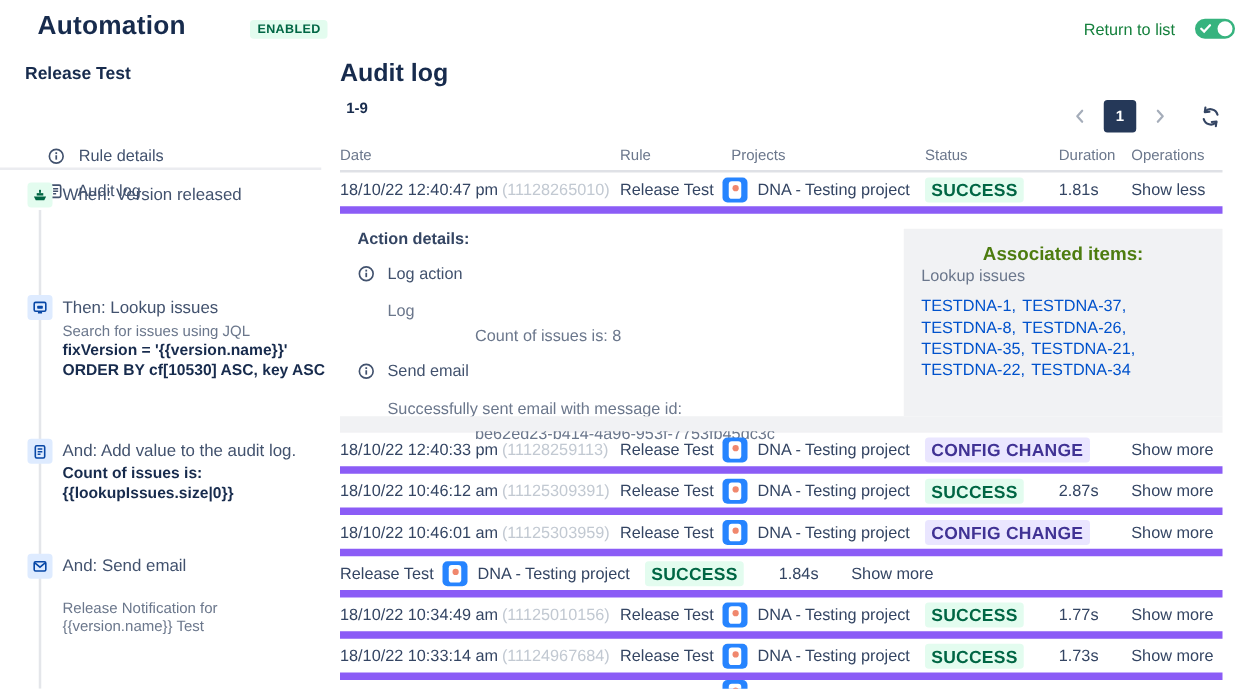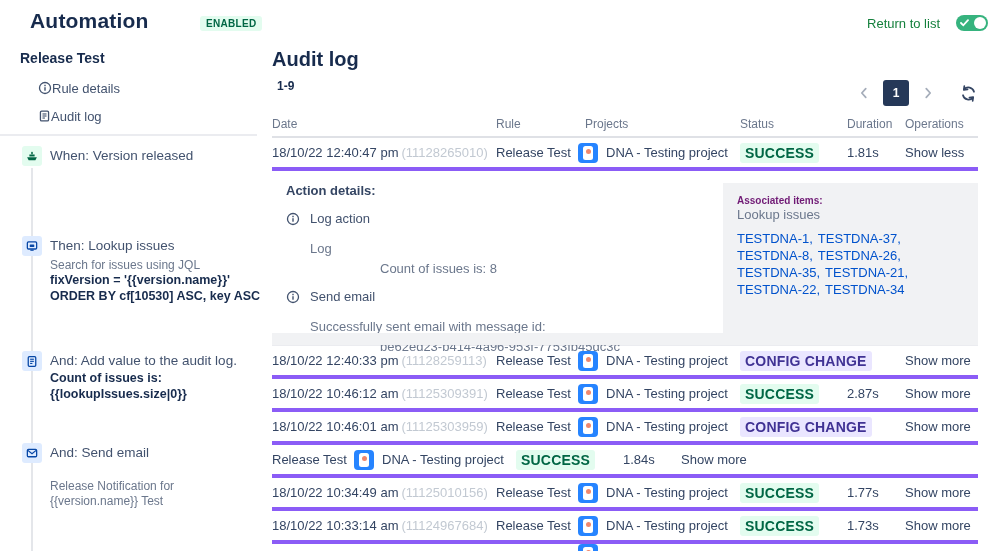--- a/index.html
+++ b/index.html
@@ -15,21 +15,21 @@
   .page-title { left:30px; top:9px; font-size:21px; font-weight:700; color:#172b4d; letter-spacing:.2px; }
   .enabled-badge { left:200px; top:16px; font-size:10px; font-weight:700; color:#006644; background:#e3fcef;
     padding:2px 6px; border-radius:3px; letter-spacing:.3px; }
   .return-link { right:58px; top:16px; font-size:13px; color:#15803d; text-decoration:none; cursor:pointer; }
   .toggle { right:10px; top:15px; width:32px; height:16px; border-radius:9px; background:#36b37e; cursor:pointer; }
   .toggle .knob { position:absolute; right:2px; top:2px; width:12px; height:12px; border-radius:50%; background:#fff; }
   .toggle svg { position:absolute; left:4px; top:4px; }
 
   
   .rule-name { left:20px; top:50px; font-size:14px; font-weight:700; color:#172b4d; }
-  .nav-item { left:38px; font-size:13px; color:#42526e; display:flex; align-items:flex-start; cursor:pointer; }
+  .nav-item { left:38px; font-size:13px; color:#42526e; display:flex; align-items:center; gap:11px; cursor:pointer;margin-top:36px; }
   .nav-item .nicon { display:inline-flex; color:#42526e; }
   .nav-1 { top:81px; }
   .nav-2 { top:109px; }
   .side-divider { left:0; top:134px; width:257px; height:2px; background:#ebecf0; }
   .connector { left:31px; top:168px; width:2px; height:383px; background:#e4e6ea; }
 
   .step { position:absolute; left:22px; width:240px; cursor:pointer; }
   .s-icon { position:absolute; left:0; top:1px; width:20px; height:20px; border-radius:3px;
     display:flex; align-items:center; justify-content:center; }
   .s-icon.green { background:#e3fcef; color:#006644; }
@@ -46,21 +46,21 @@
   .pagination { right:20px; top:80px; display:flex; align-items:center; gap:7px; }
   .pg-btn { width:24px; height:26px; display:flex; align-items:center; justify-content:center; cursor:pointer; background:none; border:none; }
   .pg-page { width:26px; height:26px; background:#253858; color:#fff; font-size:12px; font-weight:700;
     border-radius:3px; display:flex; align-items:center; justify-content:center; cursor:pointer; border:none;
     font-family:"Liberation Sans","DejaVu Sans",sans-serif; }
   .pg-refresh { margin-left:12px; cursor:pointer; display:flex; }
 
   .table { position:absolute; left:272px; top:116px; width:706px; }
   .thead { display:flex; align-items:flex-end; height:22px; border-bottom:2px solid #dfe1e6;
     font-size:12px; color:#6b778c; padding-bottom:5px; }
-  .trow { display:flex; align-items:center; height:33px; border-bottom:4px solid #8b5cf6; font-size:13px; color:#344563; }
+  .trow { display:flex; align-items:center; height:33px; border-bottom:6px solid #8b5cf6; font-size:13px; color:#344563; }
   .c-date { width:224px; }
   .c-rule { width:82px;  }
   .c-proj { width:162px; display:flex; align-items:center; gap:8px; }
   .c-status { width:107px; }
   .c-dur { width:55px; }
   .c-ops { flex:1; padding-left:3px; }
   .thead .c-proj { padding-left:7px; }
   .date-txt { color:#344563; }
   .rowid { color:#c2c9d2; margin-left:3px; }
   .badge { font-size:14px; font-weight:700; padding:2px 5px; border-radius:3px; letter-spacing:.2px; white-space:nowrap; }
@@ -79,21 +79,21 @@
   .expanded { position:relative; height:175px; border-bottom:1px solid #ebecf0; font-size:13px; }
   .exp-band { position:absolute; left:0; right:0; bottom:0; height:12px; background:#f1f2f4; }
   .exp-left { padding:12px 0 0 14px; width:430px; }
   .dt-title { font-weight:700; color:#344563; font-size:13px; }
   .dt-item { display:grid; grid-template-columns:24px 1fr; margin-top:13px; color:#42526e; }
   .dt-item .iicon { grid-column:1; margin-top:1px; color:#42526e; }
   .dt-name { grid-column:2; font-size:13px; color:#42526e; }
   .dt-line { grid-column:2; font-size:13px; color:#6b778c; margin-top:12px; }
   .dt-value { grid-column:2; font-size:13px; color:#6b778c; margin-top:5px; margin-left:70px; }
   .assoc { position:absolute; right:0; top:12px; width:255px; height:150px; background:#f1f2f4; padding:12px 14px; }
-  .assoc-title { font-weight:700; font-size:10px; color:#701a75; }
+  .assoc-title { font-weight:700; font-size:15px; color:#4d7c0f;text-align:center; }
   .assoc-sub { font-size:13px; color:#6b778c; margin-top:1px; }
   .assoc-links { margin-top:8px; display:flex; flex-wrap:wrap; column-gap:5px; line-height:17px; }
   .tlink { color:#0052cc; font-size:13px; text-decoration:none; cursor:pointer; }
 
   .chev { display:flex; }
 </style>
 </head>
 <body>
 
 <div class="abs page-title">Automation</div>

